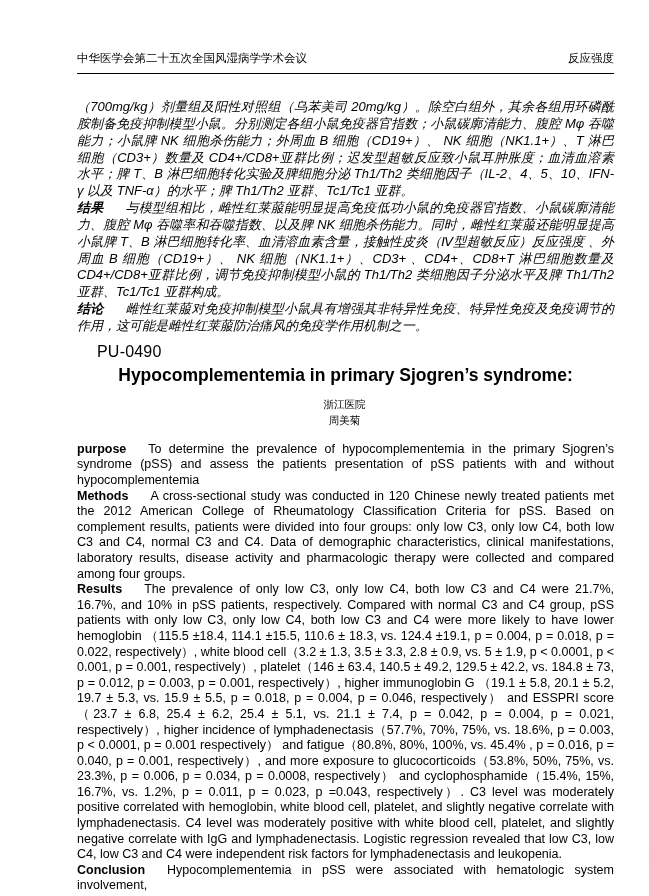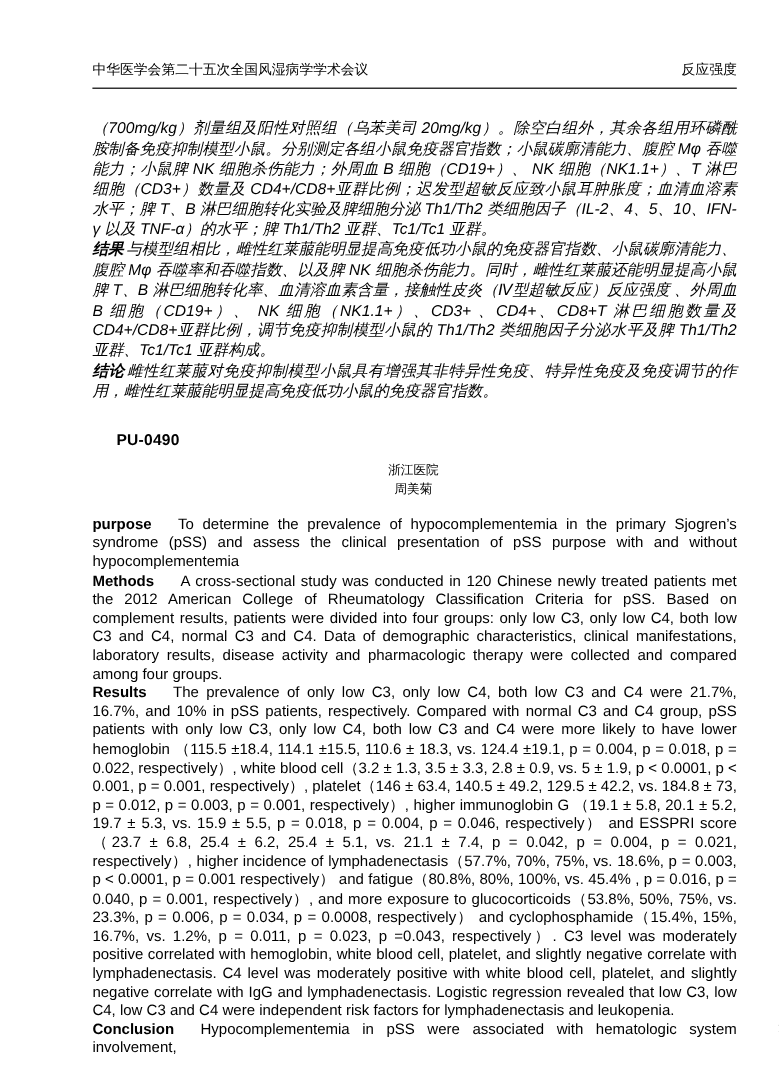--- a/index.html
+++ b/index.html
@@ -28,26 +28,25 @@
     font-family: "Liberation Serif", "DejaVu Serif", serif;
     font-size: 11.5px;
   }
   .zh-section {
     margin: 25px 55px 0 57px;
     text-align: justify;
     font-size: 13px;
     line-height: 16.85px;
   }
   .zh-section p { margin: 0; font-style: italic; }
-  .zh-label { margin-right: 2px; }
+  .zh-label { margin-right: 22px; }
   .paper-id {
-    margin: 24px 55px 0 77px;
-    font-size: 13px;
+    margin: 8px 55px 0 77px;
+    font-size: 16px;
     letter-spacing: 0.2px;
-    font-weight: bold;
   }
   .paper-title {
     margin: 3px 55px 0 57px;
     text-align: center;
     font-size: 17.5px;
     font-weight: bold;
     line-height: 22px;
   }
   .byline {
     margin-top: 11px;
@@ -81,35 +80,36 @@
 <div class="page">
 
   <div class="running-header">
     <span>中华医学会第二十五次全国风湿病学学术会议</span>
     <span>反应强度</span>
   </div>
 
   <div class="zh-section">
     <p><span>（700mg/kg）剂量组及阳性对照组（乌苯美司 20mg/kg）。除空白组外，其余各组用环磷酰胺制备免疫抑制模型小鼠。分别测定各组小鼠免疫器官指数；小鼠碳廓清能力、腹腔 Mφ 吞噬能力；小鼠脾 NK 细胞杀伤能力；外周血 B 细胞（CD19+）、 NK 细胞（NK1.1+）、T 淋巴细胞（CD3+）数量及 CD4+/CD8+亚群比例；迟发型超敏反应致小鼠耳肿胀度；血清血溶素水平；脾 T、B 淋巴细胞转化实验及脾细胞分泌 Th1/Th2 类细胞因子（IL-2、4、5、10、IFN-γ 以及 TNF-α）的水平；脾 Th1/Th2 亚群、Tc1/Tc1 亚群。</span></p>
     <p><b class="zh-label">结果</b><span>与模型组相比，雌性红莱菔能明显提高免疫低功小鼠的免疫器官指数、小鼠碳廓清能力、腹腔 Mφ 吞噬率和吞噬指数、以及脾 NK 细胞杀伤能力。同时，雌性红莱菔还能明显提高小鼠脾 T、B 淋巴细胞转化率、血清溶血素含量，接触性皮炎（Ⅳ型超敏反应）反应强度 、外周血 B 细胞（CD19+）、 NK 细胞（NK1.1+）、CD3+ 、CD4+、CD8+T 淋巴细胞数量及 CD4+/CD8+亚群比例，调节免疫抑制模型小鼠的 Th1/Th2 类细胞因子分泌水平及脾 Th1/Th2 亚群、Tc1/Tc1 亚群构成。</span></p>
-    <p><b class="zh-label">结论</b><span>雌性红莱菔对免疫抑制模型小鼠具有增强其非特异性免疫、特异性免疫及免疫调节的作用，雌性红莱菔能明显提高免疫低功小鼠的免疫器官指数。</span></p>
+    <p><b class="zh-label">结论</b><span>雌性红莱菔对免疫抑制模型小鼠具有增强其非特异性免疫、特异性免疫及免疫调节的作用，这可能是雌性红莱菔防治痛风的免疫学作用机制之一。</span></p>
   </div>
 
   <div class="paper-id">PU-0490</div>
 
   <div class="paper-title">
+    <div>Hypocomplementemia in primary Sjogren’s syndrome:</div>
   </div>
 
   <div class="byline">
     <div>浙江医院</div>
     <div>周美菊</div>
   </div>
 
   <div class="en-section">
-    <p><b class="en-label">purpose</b><span>To determine the prevalence of hypocomplementemia in the primary Sjogren’s syndrome (pSS) and assess the clinical presentation of pSS purpose with and without hypocomplementemia</span></p>
+    <p><b class="en-label">purpose</b><span>To determine the prevalence of hypocomplementemia in the primary Sjogren’s syndrome (pSS) and assess the patients presentation of pSS patients with and without hypocomplementemia</span></p>
     <p><b class="en-label">Methods</b><span>A cross-sectional study was conducted in 120 Chinese newly treated patients met the 2012 American College of Rheumatology Classification Criteria for pSS. Based on complement results, patients were divided into four groups: only low C3, only low C4, both low C3 and C4, normal C3 and C4. Data of demographic characteristics, clinical manifestations, laboratory results, disease activity and pharmacologic therapy were collected and compared among four groups.</span></p>
     <p><b class="en-label">Results</b><span>The prevalence of only low C3, only low C4, both low C3 and C4 were 21.7%, 16.7%, and 10% in pSS patients, respectively. Compared with normal C3 and C4 group, pSS patients with only low C3, only low C4, both low C3 and C4 were more likely to have lower hemoglobin （115.5 ±18.4, 114.1 ±15.5, 110.6 ± 18.3, vs. 124.4 ±19.1, p = 0.004, p = 0.018, p = 0.022, respectively）, white blood cell（3.2 ± 1.3, 3.5 ± 3.3, 2.8 ± 0.9, vs. 5 ± 1.9, p &lt; 0.0001, p &lt; 0.001, p = 0.001, respectively）, platelet（146 ± 63.4, 140.5 ± 49.2, 129.5 ± 42.2, vs. 184.8 ± 73, p = 0.012, p = 0.003, p = 0.001, respectively）, higher immunoglobin G （19.1 ± 5.8, 20.1 ± 5.2, 19.7 ± 5.3, vs. 15.9 ± 5.5, p = 0.018, p = 0.004, p = 0.046, respectively） and ESSPRI score（23.7 ± 6.8, 25.4 ± 6.2, 25.4 ± 5.1, vs. 21.1 ± 7.4, p = 0.042, p = 0.004, p = 0.021, respectively）, higher incidence of lymphadenectasis（57.7%, 70%, 75%, vs. 18.6%, p = 0.003, p &lt; 0.0001, p = 0.001 respectively） and fatigue（80.8%, 80%, 100%, vs. 45.4% , p = 0.016, p = 0.040, p = 0.001, respectively）, and more exposure to glucocorticoids（53.8%, 50%, 75%, vs. 23.3%, p = 0.006, p = 0.034, p = 0.0008, respectively） and cyclophosphamide（15.4%, 15%, 16.7%, vs. 1.2%, p = 0.011, p = 0.023, p =0.043, respectively）. C3 level was moderately positive correlated with hemoglobin, white blood cell, platelet, and slightly negative correlate with lymphadenectasis. C4 level was moderately positive with white blood cell, platelet, and slightly negative correlate with IgG and lymphadenectasis. Logistic regression revealed that low C3, low C4, low C3 and C4 were independent risk factors for lymphadenectasis and leukopenia.</span></p>
     <p><b class="en-label">Conclusion</b><span>Hypocomplementemia in pSS were associated with hematologic system involvement,</span></p>
   </div>
 
   <div class="page-footer">1020</div>
 
 </div>
 
 </body></html>

